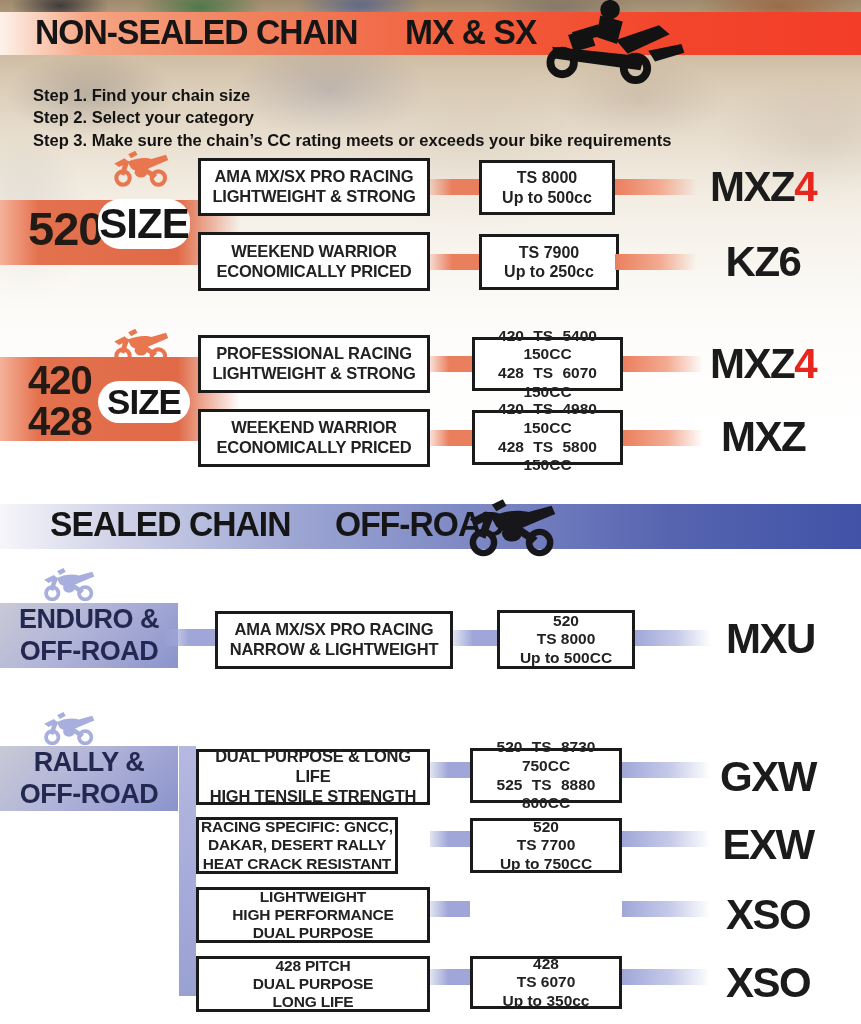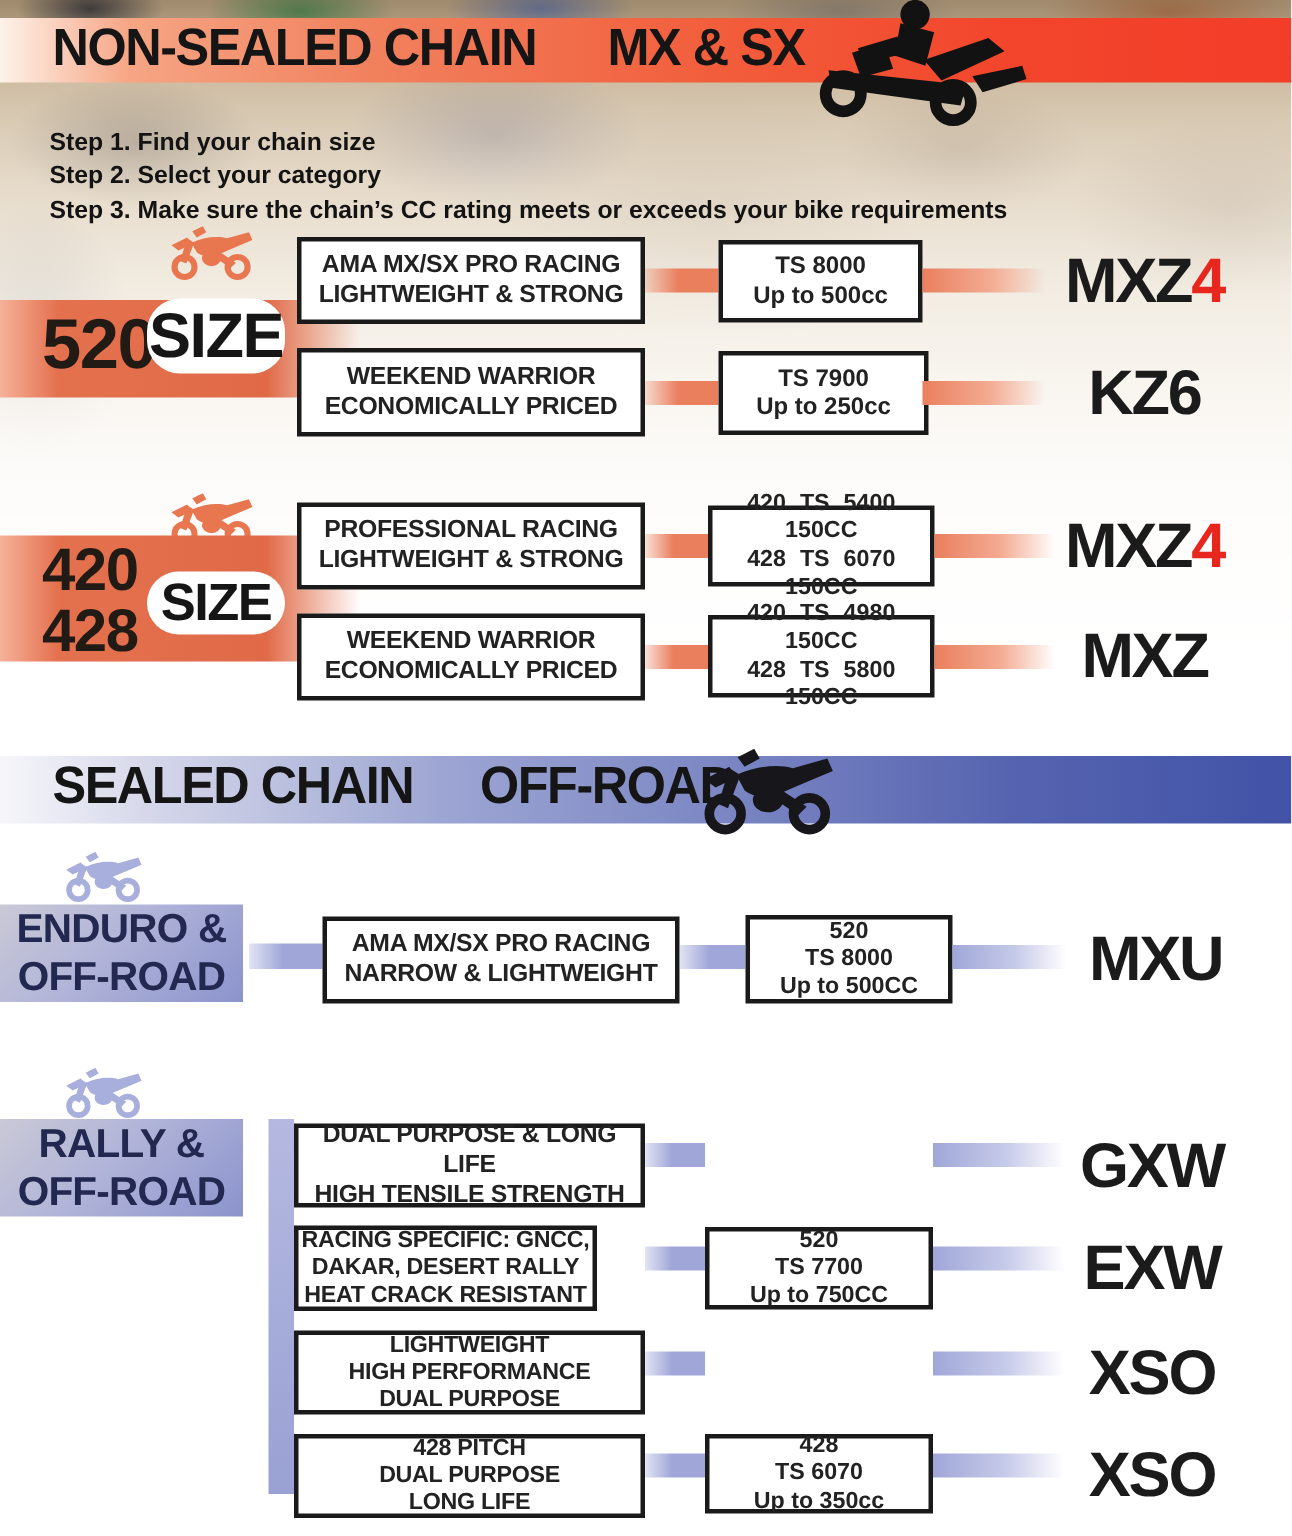--- a/index.html
+++ b/index.html
@@ -26,21 +26,21 @@
   }
   .photo::after { content:""; position:absolute; inset:0;
     background:linear-gradient(180deg, rgba(255,255,255,0) 0%, rgba(255,255,255,.35) 18%,
       rgba(255,255,255,.65) 40%, rgba(255,255,255,.88) 65%, #fff 95%); }
 
   
   .banner { position:absolute; left:0; width:861px; display:flex; align-items:flex-start; color:#151515; }
   .banner-orange { top:12px; height:43px;
     background:linear-gradient(90deg,#fdf2ea 0%,#f6a584 10%,#f1825f 28%,#f25e3c 55%,#f2452c 78%,#f33d28 100%); }
   .banner-blue { top:504px; height:45px;
-    background:linear-gradient(90deg,#f6f6fa 0%,#d4d6e9 12%,#9ba4d2 35%,#7d88c4 55%,#5664b0 78%,#4152a7 100%); }
+    background:linear-gradient(90deg,#f6f6fa 0%,#d4d6e9 12%,#9ba4d2 35%,#7d88c4 55%,#5664b0 78%,#4152a7 100%);padding-left:15px; }
   .banner-title { font-size:35px; font-weight:bold; letter-spacing:-1px; margin-left:35px; transform:scaleX(.96); transform-origin:left; }
   .banner-sub { font-size:35px; font-weight:bold; letter-spacing:-1px; margin-left:34px; transform:scaleX(.96); transform-origin:left; }
 
   
   .steps { position:absolute; left:33px; top:84px; font-size:16.5px; font-weight:bold;
     color:#131313; line-height:1.36; white-space:pre-line; }
 
   
   .band-o { position:absolute; left:0;
     background:linear-gradient(90deg,#f5b29a 0%,#e4714e 16%,#e06a47 74%,rgba(224,106,71,0) 100%); }
@@ -61,21 +61,21 @@
 
   
   .conn { position:absolute; height:16px; }
   .co  { background:linear-gradient(90deg,rgba(238,137,105,.25),#ea7f5e 45%,#ea7f5e 100%); }
   .cof { background:linear-gradient(90deg,#ea7f5e 0%,#f3ab92 55%,rgba(243,171,146,0) 100%); }
   .cb  { background:linear-gradient(90deg,rgba(160,167,216,.3),#a0a7d8 45%,#a0a7d8 100%); }
   .cbf { background:linear-gradient(90deg,#a0a7d8 0%,#c6cae9 55%,rgba(198,202,233,0) 100%); }
   .vbar { position:absolute; background:linear-gradient(180deg,#b5b9e1,#99a1d3); }
 
   
-  .blk { position:absolute; left:0; width:162px; background:linear-gradient(135deg,#c9c9d6 0%,#b1b4d8 45%,#8b93cc 100%);
+  .blk { position:absolute; left:0; width:178px; background:linear-gradient(135deg,#c9c9d6 0%,#b1b4d8 45%,#8b93cc 100%);
     display:flex; flex-direction:column; justify-content:center; align-items:center; text-align:center;
     font-size:27px; font-weight:bold; color:#232850; letter-spacing:-.5px; line-height:1.15; white-space:pre-line; }
 
   
   .prod { position:absolute; height:58px; display:flex; align-items:center; justify-content:center;
     font-size:42px; font-weight:bold; letter-spacing:-1.5px; color:#1b1b1b; }
   .prod .red { color:#e7271d; }
 
   .icon { position:absolute; }
 </style>
@@ -215,20 +215,22 @@
   <svg class="icon" style="left:42px;top:707px;width:54px;height:40px;color:#a9afdc" viewBox="0 0 100 72">
       <use href="#bike"></use>
     </svg>
   <div class="blk" style="top:746px;height:65px">RALLY &amp;
 OFF-ROAD</div>
   <div class="vbar" style="left:179px;top:746px;width:17px;height:250px"></div>
 
   <div class="box cat" style="left:196px;top:749px;width:234px;height:56px">DUAL PURPOSE &amp; LONG LIFE
 HIGH TENSILE STRENGTH</div>
   <div class="conn cb" style="left:430px;top:762px;width:40px"></div>
+  <div class="box spec wsp" style="left:470px;top:748px;width:152px;height:55px;font-size:15.5px">520 TS 8730 750CC
+525 TS 8880 800CC</div>
   <div class="conn cbf" style="left:622px;top:762px;width:88px"></div>
   <div class="prod" style="left:678px;top:748px;width:180px">
     <span>GXW</span>
   </div>
 
   <div class="box cat l3" style="left:196px;top:817px;width:202px;height:57px">RACING SPECIFIC: GNCC,
 DAKAR, DESERT RALLY
 HEAT CRACK RESISTANT</div>
   <div class="conn cb" style="left:430px;top:831px;width:40px"></div>
   <div class="box spec l3" style="left:470px;top:818px;width:152px;height:55px">520

